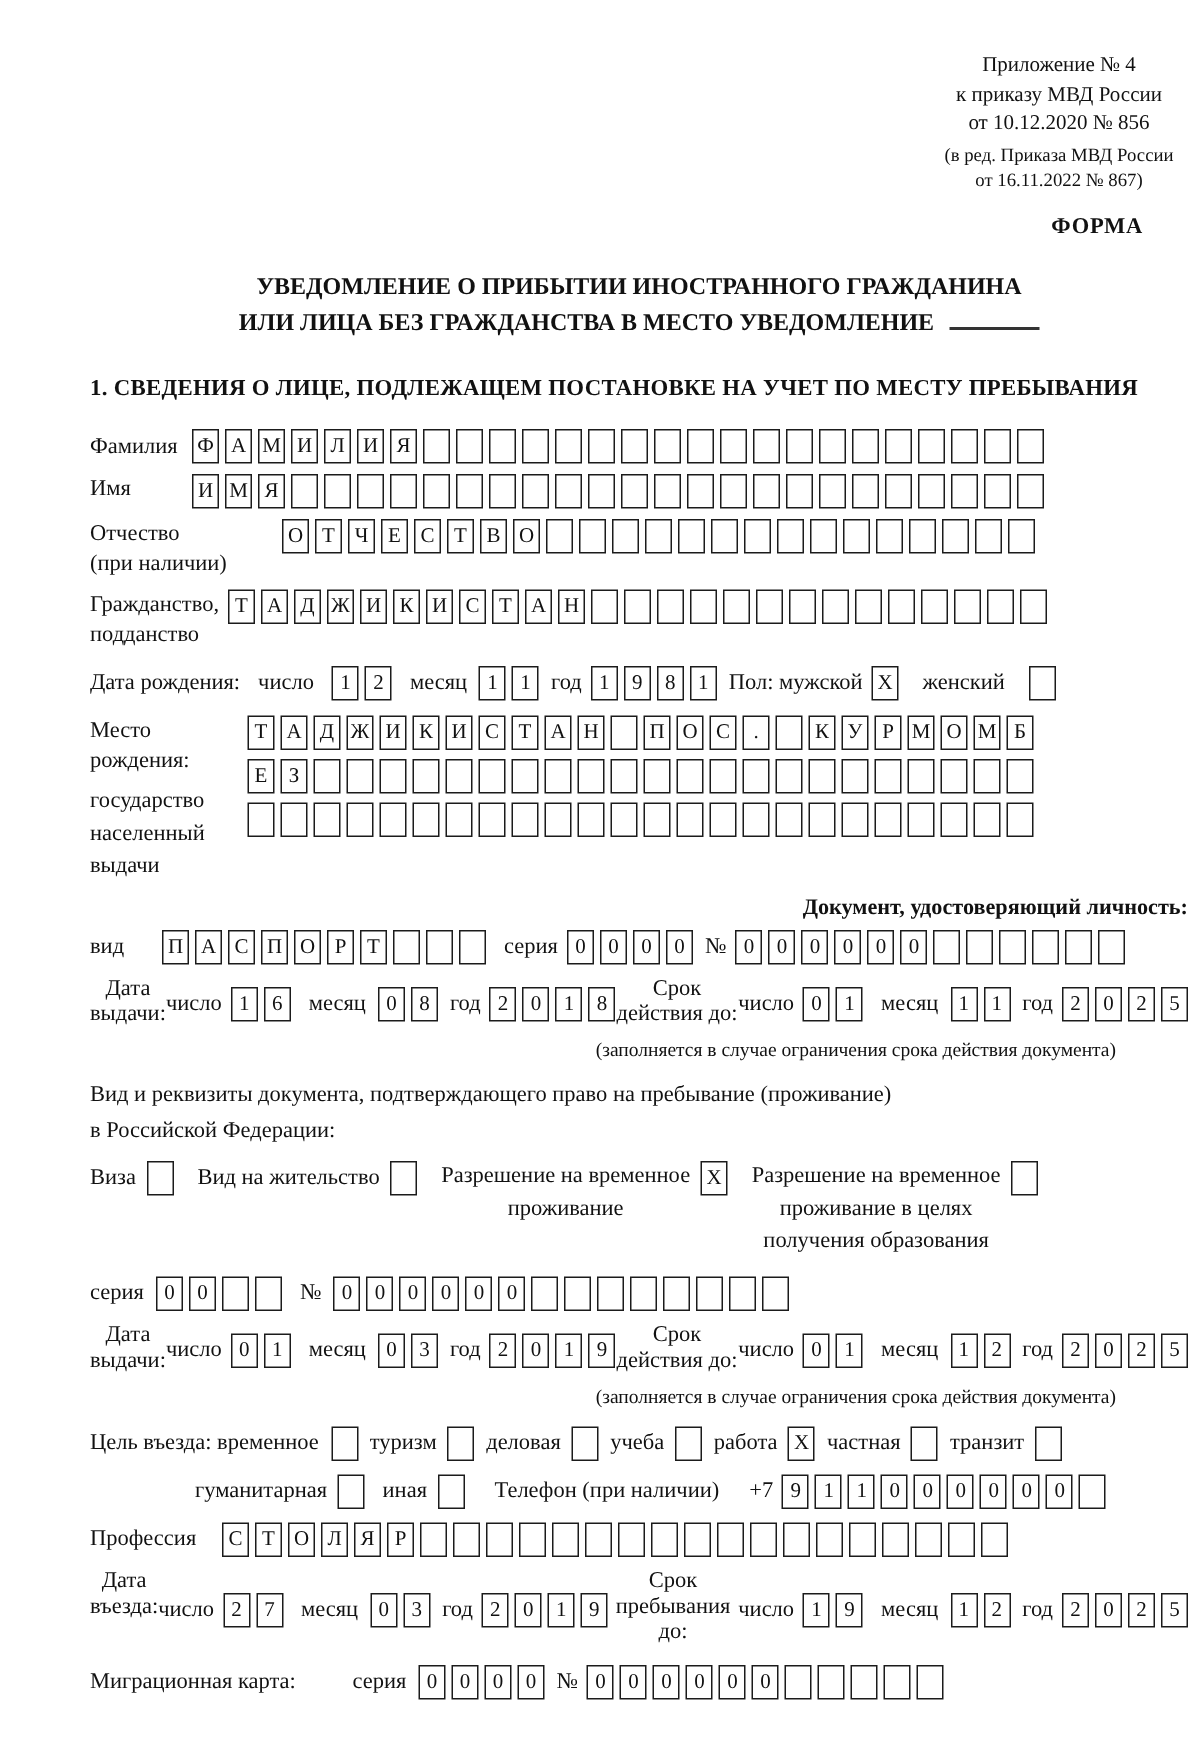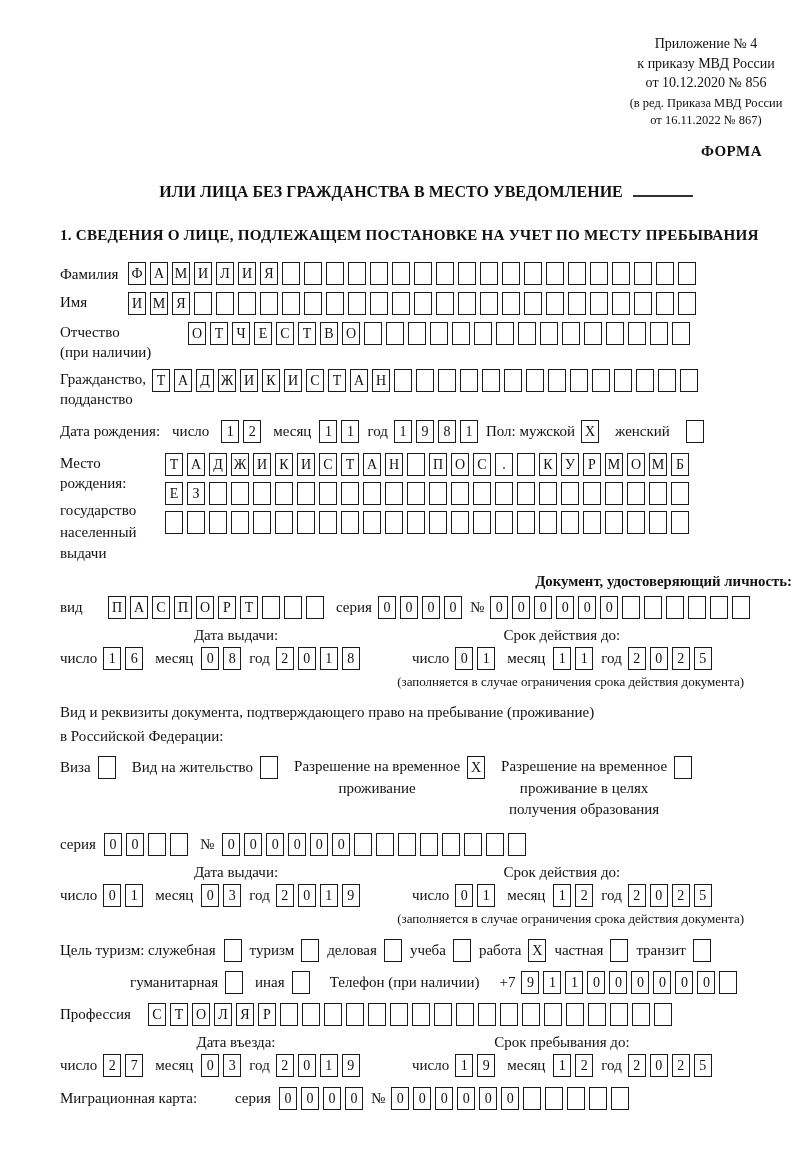--- a/index.html
+++ b/index.html
@@ -19,21 +19,21 @@
   .sec-heading{font-weight:bold;font-size:15.2px;margin-top:22px;letter-spacing:.2px;}
   
   .frow{display:flex;align-items:flex-start;margin-top:7px;}
   .flabel{flex:0 0 auto;line-height:1.35;}
   .lbl-w68{width:68px;} .lbl-w123{width:128px;} .lbl-w88{width:92px;} .lbl-w103{width:105px;} .lbl-w52{width:48px;} .lbl-w175{width:175px;} .lbl-w85{width:88px;}
   .stack{display:flex;flex-direction:column;gap:6px;}
   .inlinebits{display:flex;align-items:center;flex-wrap:nowrap;}
   .gap6{margin-left:6px;} .gap8{margin-left:8px;} .gap12{margin-left:12px;} .gap16{margin-left:16px;} .gap20{margin-left:20px;}
   
   .dpair{display:flex;margin-top:8px;}
-  .dcol{display:flex;flex-direction:column;}
+  .dcol{display:flex;flex-direction:row;}
   .dcol.left{width:352px;}
   .dtitle{text-align:center;margin-bottom:3px;}
   .dgroup{display:flex;align-items:center;}
   .rnote{text-align:right;padding-right:48px;font-size:13px;margin-top:4px;}
   .intro{margin-top:10px;line-height:1.6;}
   
   .optrow{display:flex;align-items:flex-start;margin-top:8px;}
   .opt{display:flex;align-items:center;}
   .opt.multi{align-items:flex-start;}
   .optlines{display:flex;flex-direction:column;text-align:center;line-height:1.45;}
@@ -53,20 +53,21 @@
     <div>к приказу МВД России</div>
     <div>от 10.12.2020 № 856</div>
     <div class="refsmall">
       <div>(в ред. Приказа МВД России</div>
       <div>от 16.11.2022 № 867)</div>
     </div>
   </div>
   <div class="forma">ФОРМА</div>
 
   <div class="title">
+    <div>УВЕДОМЛЕНИЕ О ПРИБЫТИИ ИНОСТРАННОГО ГРАЖДАНИНА</div>
     <div><span>ИЛИ ЛИЦА БЕЗ ГРАЖДАНСТВА В МЕСТО УВЕДОМЛЕНИЕ</span><span class="blank-line"></span></div>
   </div>
 
   <div class="sec-heading">1. СВЕДЕНИЯ О ЛИЦЕ, ПОДЛЕЖАЩЕМ ПОСТАНОВКЕ НА УЧЕТ ПО МЕСТУ ПРЕБЫВАНИЯ</div>
 
   <div class="frow" style="margin-top:18px;align-items:flex-end;">
     <div class="flabel lbl-w68">Фамилия</div>
     <span class="cells">
         <span class="cell">Ф</span>
         <span class="cell">А</span>
@@ -496,21 +497,21 @@
             <span class="cell">0</span>
             <span class="cell">2</span>
             <span class="cell">5</span>
           </span>
       </div>
     </div>
   </div>
   <div class="rnote">(заполняется в случае ограничения срока действия документа)</div>
 
   <div class="frow inlinebits" style="align-items:center;margin-top:12px;">
-    <span>Цель туризм: служебная</span>
+    <span>Цель въезда: временное</span>
     <span class="cell cb gap8"></span>
     <span class="purp gap8">
         <span>туризм</span>
         <span class="cell cb"></span>
       </span>
     <span class="purp gap8">
         <span>деловая</span>
         <span class="cell cb"></span>
       </span>
     <span class="purp gap8">

